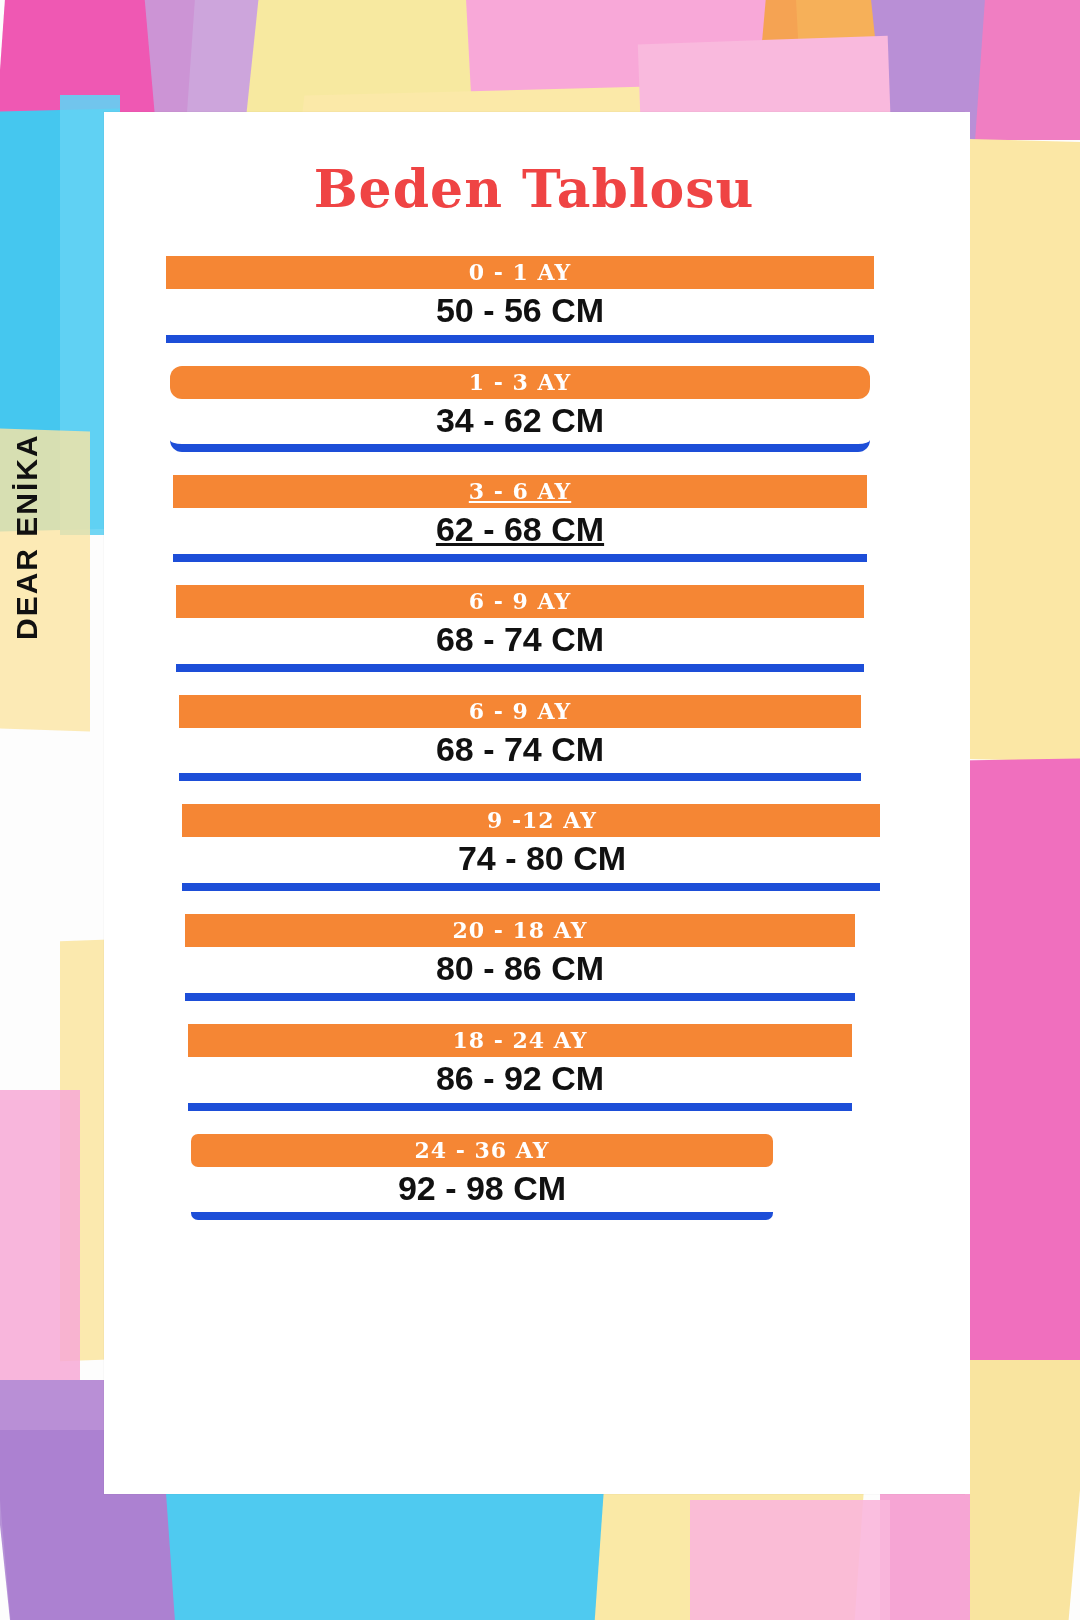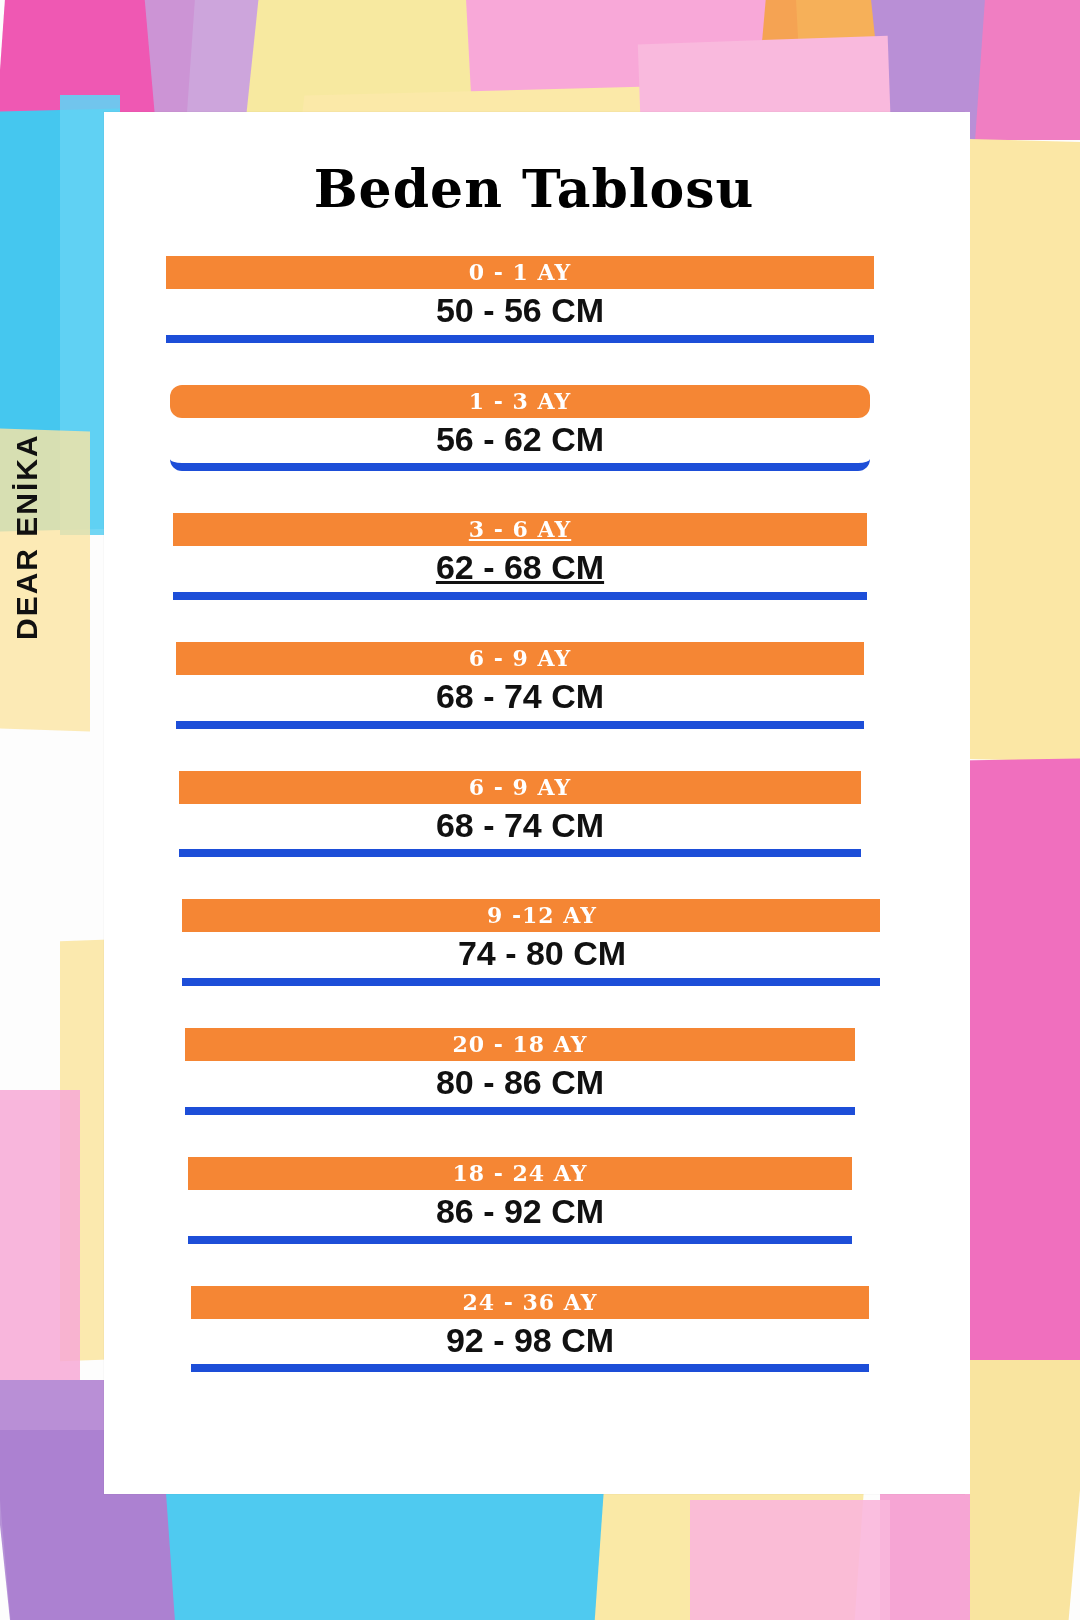--- a/index.html
+++ b/index.html
@@ -207,33 +207,33 @@
   
   .title {
     position: absolute;
     left: 104px;
     top: 158px;
     width: 860px;
     text-align: center;
     font-family: "DejaVu Serif", serif;
     font-weight: bold;
     font-size: 52px;
-    color: #000000;
+    color: #ef4444;
     letter-spacing: 1px;
   }
 
   
   .table {
     position: absolute;
     left: 166px;
     top: 256px;
     width: 708px;
   }
   .row {
-    margin-bottom: 42px;
+    margin-bottom: 23px;
   }
   .row-head {
     background: #f58634;
     color: #ffffff;
     text-align: center;
     font-family: "DejaVu Serif", serif;
     font-weight: bold;
     font-size: 22px;
     letter-spacing: 1px;
     padding: 5px 0 6px 0;
@@ -252,21 +252,21 @@
 
   
   .w0 { width: 708px; margin-left: 0; }
   .w1 { width: 700px; margin-left: 4px; border-radius: 12px; }
   .w2 { width: 694px; margin-left: 7px; text-decoration: underline; }
   .w3 { width: 688px; margin-left: 10px; }
   .w4 { width: 682px; margin-left: 13px; }
   .w5 { width: 676px; margin-left: 16px; padding-left: 22px; }
   .w6 { width: 670px; margin-left: 19px; }
   .w7 { width: 664px; margin-left: 22px; }
-  .w8 { width: 678px; margin-left: 25px; }
+  .w8 { width: 582px; margin-left: 25px; border-radius: 7px; }
 </style>
 </head>
 <body>
 
 <div class="poster">
 
   <div class="bg-layer">
     <div class="stroke s-magenta-top"></div>
     <div class="stroke s-purple-top"></div>
     <div class="stroke s-yellow-top"></div>
@@ -305,21 +305,21 @@
 
   <div class="table">
 
     <div class="row">
       <div class="row-head w0">0 - 1 AY</div>
       <div class="row-value w0">50 - 56  CM</div>
     </div>
 
     <div class="row">
       <div class="row-head w1">1 - 3 AY</div>
-      <div class="row-value w1">56 - 62 CM</div>
+      <div class="row-value w1">34 - 62 CM</div>
     </div>
 
     <div class="row">
       <div class="row-head w2">3 - 6 AY</div>
       <div class="row-value w2">62 - 68 CM</div>
     </div>
 
     <div class="row">
       <div class="row-head w3">6 - 9 AY</div>
       <div class="row-value w3">68 - 74 CM</div>

